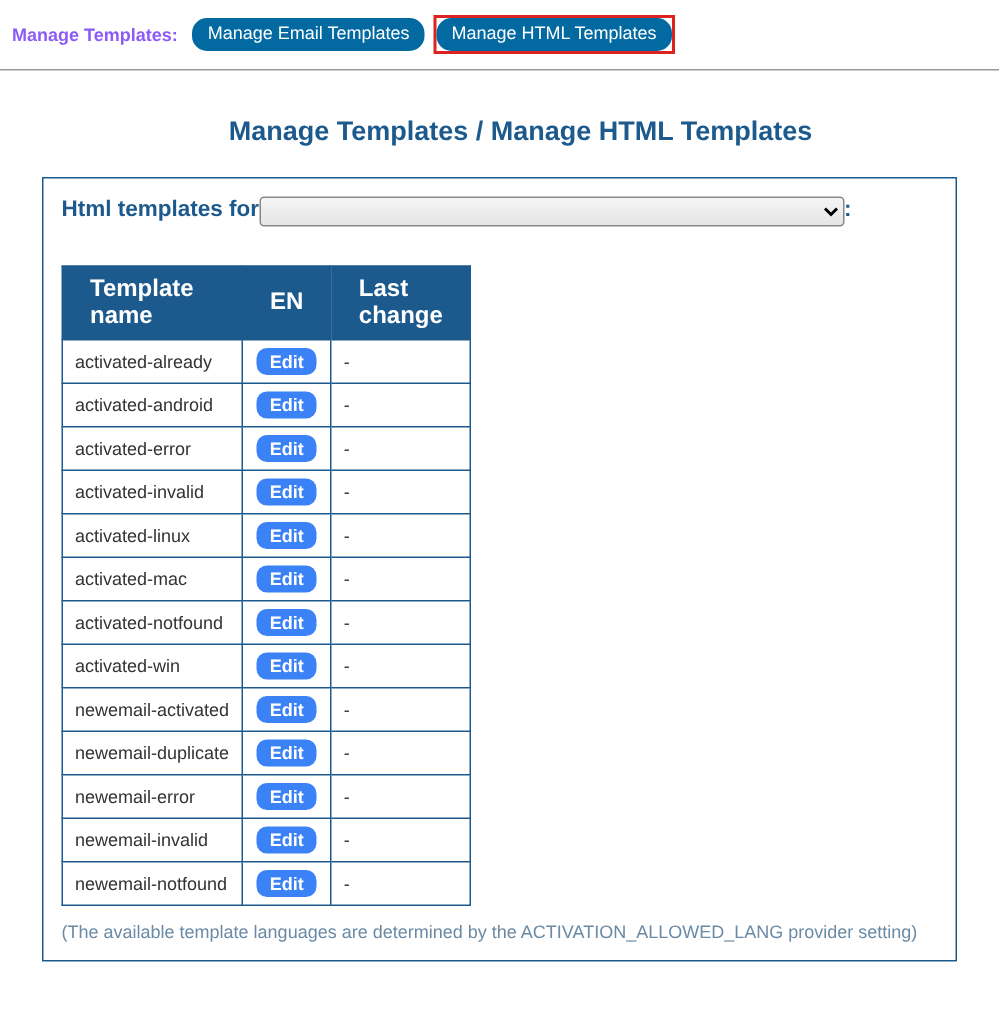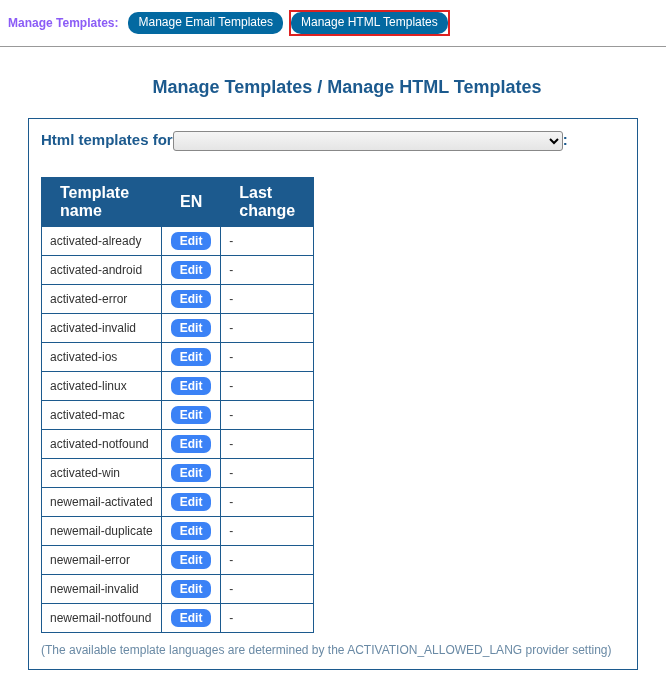--- a/index.html
+++ b/index.html
@@ -160,25 +160,20 @@
           <td class="col-name">activated-error</td>
           <td class="col-en"><button class="edit-btn">Edit</button></td>
           <td class="col-last">-</td>
         </tr>
         <tr>
           <td class="col-name">activated-invalid</td>
           <td class="col-en"><button class="edit-btn">Edit</button></td>
           <td class="col-last">-</td>
         </tr>
         <tr>
-          <td class="col-name">activated-ios</td>
-          <td class="col-en"><button class="edit-btn">Edit</button></td>
-          <td class="col-last">-</td>
-        </tr>
-        <tr>
           <td class="col-name">activated-linux</td>
           <td class="col-en"><button class="edit-btn">Edit</button></td>
           <td class="col-last">-</td>
         </tr>
         <tr>
           <td class="col-name">activated-mac</td>
           <td class="col-en"><button class="edit-btn">Edit</button></td>
           <td class="col-last">-</td>
         </tr>
         <tr>

